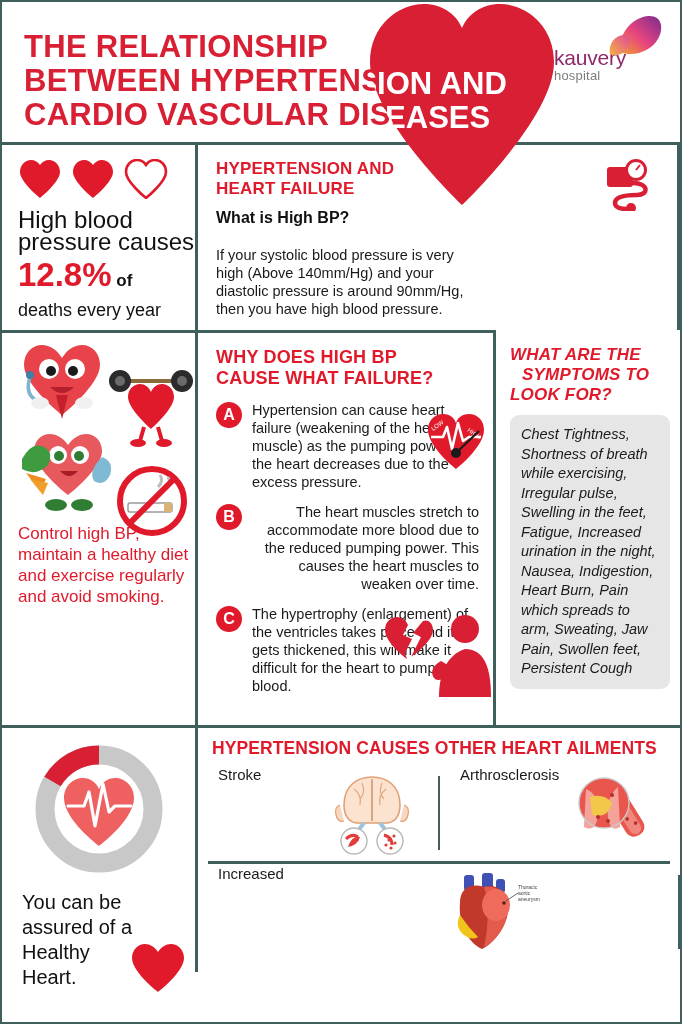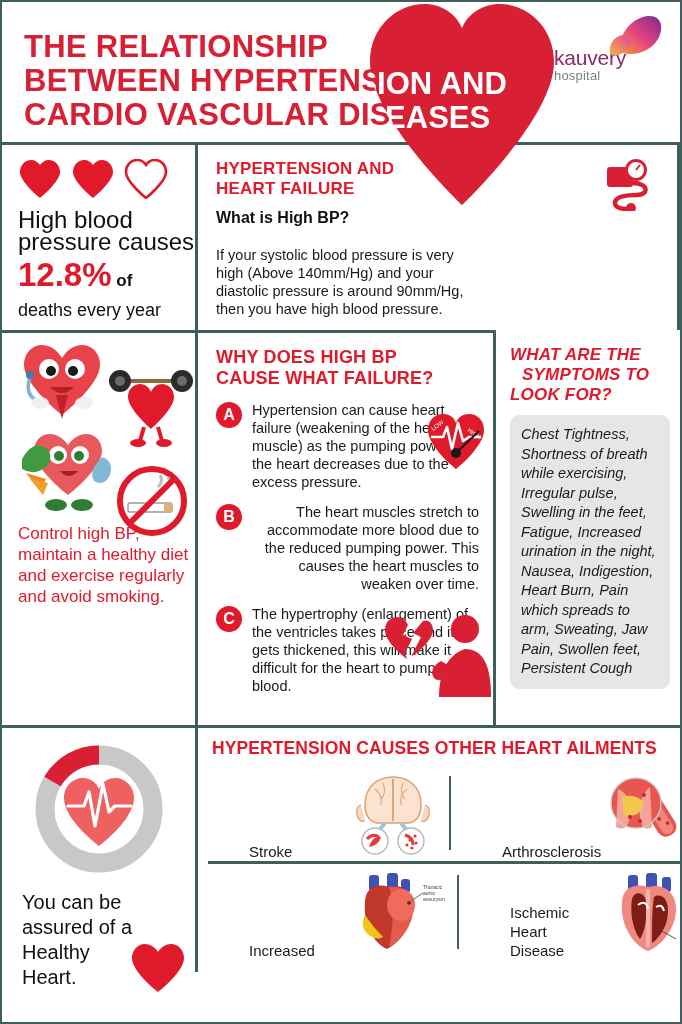--- a/index.html
+++ b/index.html
@@ -160,22 +160,22 @@
   .assure-heart{position:absolute;right:8px;bottom:-4px;}
 
   
   .ail-title{
     color:#e01a2b;font-weight:bold;font-size:17.5px;
     margin:10px 0 0 14px;letter-spacing:0.1px;
   }
   .ail-grid{margin-top:6px;}
   .ail-row{display:flex;align-items:center;height:96px;}
   .ail-cell{
-    flex:1 1 50%;display:flex;align-items:flex-end;height:100%;
-    padding:0 6px;box-sizing:border-box;margin-left:31px;
+    flex:1 1 50%;display:flex;align-items:flex-start;height:100%;
+    padding:0 6px;box-sizing:border-box;
   }
   .ail-label{
     font-size:15px;color:#1a1a1a;line-height:19px;
     width:108px;flex:0 0 108px;padding-left:14px;box-sizing:border-box;
   }
   .ail-art{flex:1 1 auto;display:flex;align-items:center;justify-content:center;height:100%;}
   .ail-sep-v{width:2px;background:#3e5f5c;height:74px;flex:0 0 2px;}
   .ail-sep-h{height:3px;background:#3e5f5c;margin:0 10px;}
 
   svg{display:block;}
@@ -495,38 +495,18 @@
                 <path d="M22 46 q-6 12 4 20 q8 6 14 2 q-10 -10 -18 -22 Z" fill="#f0c419"></path>
                 <circle cx="66" cy="34" r="1.8" fill="#5a1f18"></circle>
                 <line x1="68" y1="32" x2="80" y2="24" stroke="#555" stroke-width="0.9"></line>
                 <text x="80" y="20" font-family="Liberation Sans, sans-serif" font-size="5" fill="#444">Thoracic</text>
                 <text x="80" y="26" font-family="Liberation Sans, sans-serif" font-size="5" fill="#444">aortic</text>
                 <text x="80" y="32" font-family="Liberation Sans, sans-serif" font-size="5" fill="#444">aneurysm</text>
               </svg>
             </div>
           </div>
           <div class="ail-sep-v"></div>
-          <div class="ail-cell">
-            <div class="ail-label">
-              <div>Ischemic</div>
-              <div>Heart Disease</div>
-            </div>
-            <div class="ail-art">
-              <svg width="92" height="86" viewBox="0 0 92 86">
-                <rect x="24" y="6" width="10" height="16" rx="3" fill="#3f51b5"></rect>
-                <rect x="42" y="4" width="11" height="17" rx="3" fill="#3f51b5"></rect>
-                <rect x="58" y="8" width="9" height="15" rx="3" fill="#3f51b5"></rect>
-                <path d="M18 34 C 18 18 32 14 44 18 C 58 14 72 22 72 40 C 72 60 56 78 44 82 C 28 76 16 54 18 34 Z" fill="#ef8880"></path>
-                <path d="M28 30 C 30 22 40 22 42 32 C 44 50 40 64 36 70 C 28 60 26 42 28 30 Z" fill="#7e1d16"></path>
-                <path d="M50 28 C 56 24 64 28 64 42 C 64 58 54 70 48 74 C 48 58 48 38 50 28 Z" fill="#7e1d16"></path>
-                <path d="M44 20 L44 78" stroke="#f5b3ac" stroke-width="4"></path>
-                <path d="M34 36 q8 -6 10 4" stroke="#ffffff" stroke-width="2" fill="none"></path>
-                <path d="M52 38 q6 -4 8 4" stroke="#ffffff" stroke-width="2" fill="none"></path>
-                <line x1="58" y1="62" x2="72" y2="70" stroke="#444" stroke-width="0.9"></line>
-              </svg>
-            </div>
-          </div>
         </div>
       </div>
     </div>
   </div>
 
 </div>
 
 </body></html>

